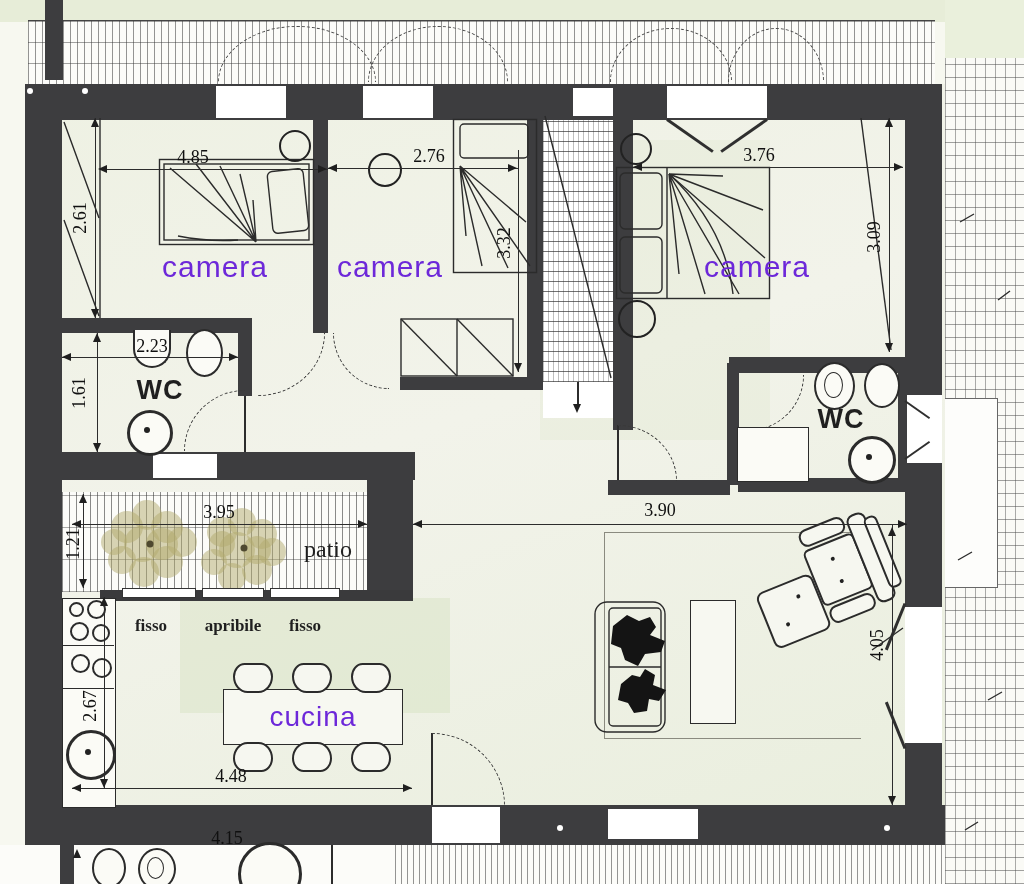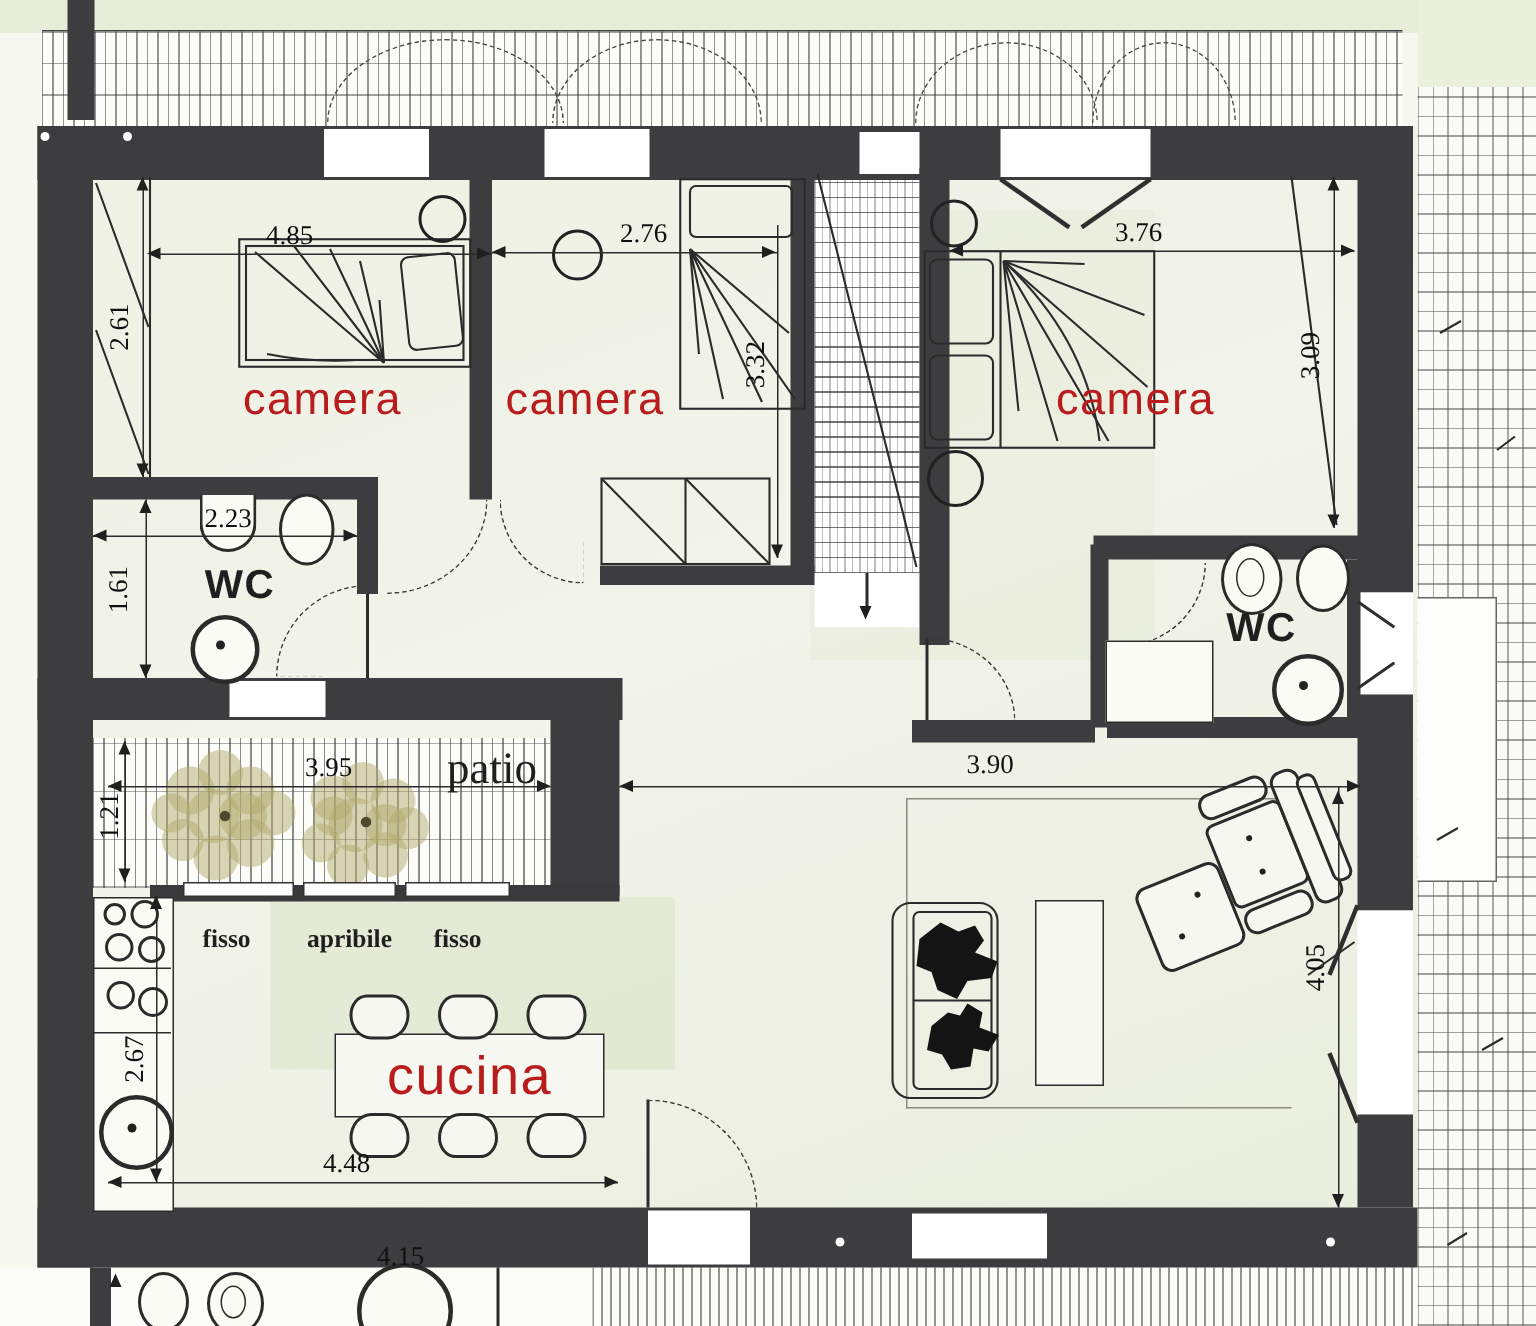--- a/index.html
+++ b/index.html
@@ -13,26 +13,26 @@
   .wh{position:absolute;background:#ffffff;}
   .ln{position:absolute;background:#2c2c2c;}
   .thick{position:absolute;background:#2f2f2f;transform-origin:left center;height:3px;}
   .vhatch2{background-color:#fcfcf9;background-image:repeating-linear-gradient(90deg,rgba(45,45,45,.5) 0 1px,transparent 1px 6px);}
   .bandlines{background-image:repeating-linear-gradient(0deg,rgba(50,50,50,.45) 0 1px,transparent 1px 21px),repeating-linear-gradient(90deg,rgba(45,45,45,.5) 0 1px,transparent 1px 7px);background-color:#fcfcf9;}
   .brick{background-color:#fafaf6;background-image:repeating-linear-gradient(0deg,rgba(70,70,70,.5) 0 1px,transparent 1px 13px),repeating-linear-gradient(90deg,rgba(70,70,70,.45) 0 1px,transparent 1px 10px);}
   .stairs{background-color:#fff;background-image:repeating-linear-gradient(0deg,rgba(40,40,40,.65) 0 1px,transparent 1px 10px),repeating-linear-gradient(90deg,rgba(40,40,40,.3) 0 1px,transparent 1px 5px);}
   .patiohatch{background-color:#fcfcf9;background-image:repeating-linear-gradient(0deg,rgba(50,50,50,.4) 0 1px,transparent 1px 32px),repeating-linear-gradient(90deg,rgba(45,45,45,.55) 0 1px,transparent 1px 7px);}
   .arc{position:absolute;border:1.6px dashed #3a3a3a;background:transparent;}
   .lbl{position:absolute;transform:translate(-50%,-50%);white-space:nowrap;}
-  .room{font-size:30px;letter-spacing:1px;color:#b91c1c;}
+  .room{font-size:30px;letter-spacing:1px;color:#6d28d9;}
   .wc{font-size:27px;font-weight:bold;letter-spacing:1px;}
   .dim{font-family:"Liberation Serif",serif;font-size:18px;color:#101010;}
   .dimv{transform:translate(-50%,-50%) rotate(-90deg);}
   .wlabel{font-family:"Liberation Serif",serif;font-weight:bold;font-size:17px;}
-  .patiol{font-family:"Liberation Serif",serif;font-size:30px;}
+  .patiol{font-family:"Liberation Serif",serif;font-size:24px;margin-top:36px;}
   .tri{position:absolute;width:0;height:0;}
   .tl{border-top:4px solid transparent;border-bottom:4px solid transparent;border-right:9px solid #1f1f1f;}
   .tr{border-top:4px solid transparent;border-bottom:4px solid transparent;border-left:9px solid #1f1f1f;}
   .tu{border-left:4px solid transparent;border-right:4px solid transparent;border-bottom:9px solid #1f1f1f;}
   .td{border-left:4px solid transparent;border-right:4px solid transparent;border-top:9px solid #1f1f1f;}
   .oct{position:absolute;border:2.5px solid #222;border-radius:50%;background:transparent;}
   .fix{position:absolute;border:2px solid #2b2b2b;background:#fbfbf6;}
   .dot{position:absolute;background:#222;border-radius:50%;}
   .chair{position:absolute;width:36px;height:26px;border:2px solid #2b2b2b;background:#f6f7f0;border-radius:12px 12px 15px 15px/14px 14px 17px 17px;}
   .halfarc{position:absolute;overflow:hidden;}
@@ -228,21 +228,21 @@
       <div class="dot" style="left:22px;top:14px;width:4px;height:4px;"></div>
       <div class="dot" style="left:22px;top:38px;width:4px;height:4px;"></div>
     </div>
     <div class="abs" style="left:64px;top:2px;width:44px;height:14px;border:2px solid #2b2b2b;border-radius:8px;background:#f6f7f0;"></div>
     <div class="abs" style="left:64px;top:84px;width:44px;height:14px;border:2px solid #2b2b2b;border-radius:8px;background:#f6f7f0;"></div>
     <div class="abs" style="left:114px;top:6px;width:16px;height:90px;border:2px solid #2b2b2b;border-radius:8px;background:#f6f7f0;"></div>
     <div class="abs" style="left:130px;top:14px;width:10px;height:72px;border:2px solid #2b2b2b;border-radius:6px;background:#f6f7f0;"></div>
   </div>
 
   <div class="abs" style="left:223px;top:689px;width:178px;height:54px;border:1.6px solid #2b2b2b;background:#f7f8f1;display:flex;align-items:center;justify-content:center;">
-    <span class="room" style="font-size:36px;">cucina</span>
+    <span class="room" style="font-size:28px;">cucina</span>
   </div>
   <div class="chair" style="left:233px;top:663px;"></div>
   <div class="chair" style="left:292px;top:663px;"></div>
   <div class="chair" style="left:351px;top:663px;"></div>
   <div class="chair" style="left:233px;top:742px;border-radius:15px 15px 12px 12px/17px 17px 14px 14px;"></div>
   <div class="chair" style="left:292px;top:742px;border-radius:15px 15px 12px 12px/17px 17px 14px 14px;"></div>
   <div class="chair" style="left:351px;top:742px;border-radius:15px 15px 12px 12px/17px 17px 14px 14px;"></div>
 
   <div class="abs" style="left:62px;top:598px;width:52px;height:208px;border:1.6px solid #2b2b2b;background:#fbfbf6;"></div>
   <div class="ln" style="left:62px;top:645px;width:52px;height:1px;"></div>
@@ -323,21 +323,21 @@
   <div class="lbl dim" style="left:759px;top:155px;">3.76</div>
   <div class="lbl dim dimv" style="left:874px;top:237px;">3.09</div>
   <div class="lbl dim" style="left:152px;top:346px;">2.23</div>
   <div class="lbl dim dimv" style="left:79px;top:393px;">1.61</div>
   <div class="lbl dim" style="left:219px;top:512px;">3.95</div>
   <div class="lbl dim dimv" style="left:73px;top:544px;">1.21</div>
   <div class="lbl dim" style="left:660px;top:510px;">3.90</div>
   <div class="lbl dim dimv" style="left:877px;top:645px;">4.05</div>
   <div class="lbl dim dimv" style="left:90px;top:706px;">2.67</div>
   <div class="lbl dim" style="left:231px;top:776px;">4.48</div>
-  <div class="lbl dim" style="left:227px;top:838px;margin-left:40px;">4.15</div>
+  <div class="lbl dim" style="left:227px;top:838px;">4.15</div>
 
   <div class="lbl room" style="left:215px;top:267px;">camera</div>
   <div class="lbl room" style="left:390px;top:267px;">camera</div>
   <div class="lbl room" style="left:757px;top:267px;">camera</div>
   <div class="lbl wc" style="left:160px;top:390px;">WC</div>
   <div class="lbl wc" style="left:841px;top:419px;">WC</div>
   <div class="lbl patiol" style="left:328px;top:513px;">patio</div>
 
   <div class="lbl wlabel" style="left:151px;top:626px;">fisso</div>
   <div class="lbl wlabel" style="left:233px;top:626px;">apribile</div>

